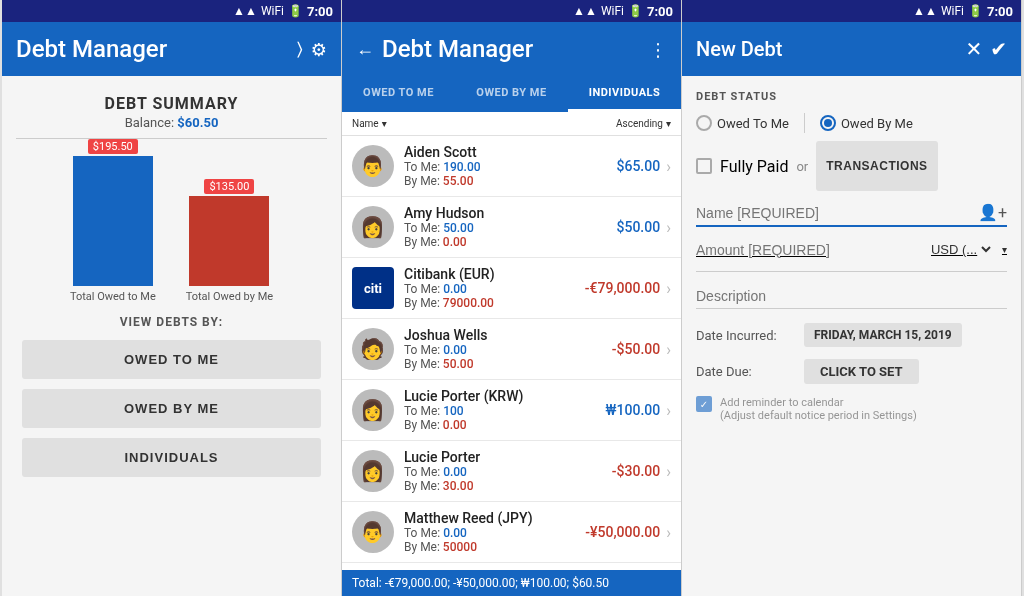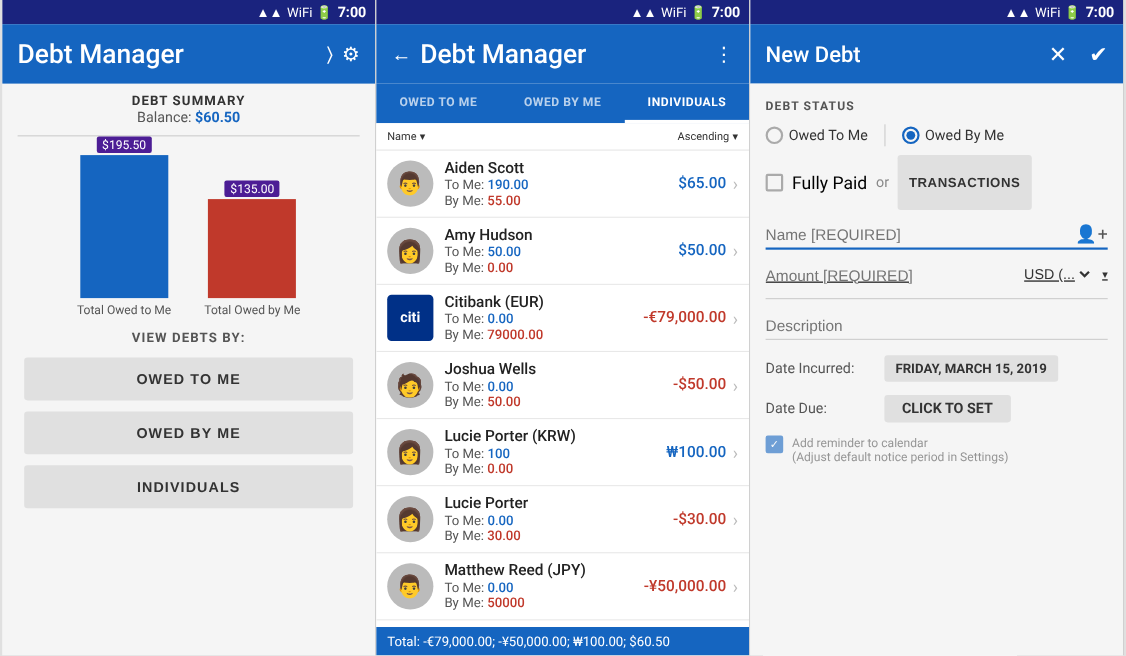--- a/index.html
+++ b/index.html
@@ -41,24 +41,25 @@
       align-items: center;
       padding: 10px 14px;
       height: 54px;
       gap: 8px;
     }
     .top-bar .title { font-size: 24px; font-weight: 500; flex: 1; }
     .top-bar-icon { color: white; font-size: 18px; cursor: pointer; }
     
     .debt-summary-title {
       text-align: center;
-      font-size: 12px;
+      font-size: 16px;
       font-weight: bold;
       letter-spacing: 1px;
       color: #333;
+      margin-top: 10px;
     }
     .debt-summary-balance {
       text-align: center;
       font-size: 13px;
       color: #555;
       margin: 2px 0 8px;
     }
     .balance-amount { color: #1565c0; font-weight: bold; }
     .divider { border: none; border-top: 1px solid #ccc; margin: 4px 14px; }
     .chart-area {
@@ -70,21 +71,21 @@
       height: 160px;
     }
     .bar-group {
       display: flex;
       flex-direction: column;
       align-items: center;
     }
     .bar-label-top {
       font-size: 11px;
       color: #fff;
-      background: #4c1d95;
+      background: #ef4444;
       padding: 1px 5px;
       border-radius: 2px;
       margin-bottom: 2px;
     }
     .bar {
       width: 80px;
     }
     .bar-blue { background: #1565c0; }
     .bar-red { background: #c0392b; }
     .bar-caption {
@@ -211,21 +212,21 @@
       text-align: left;
     }
     
     .new-debt-bar {
       background: #1565c0;
       color: white;
       display: flex;
       align-items: center;
       padding: 10px 14px;
       height: 54px;
-      gap: 20px;
+      gap: 8px;
     }
     .new-debt-title { font-size: 20px; font-weight: 500; flex: 1; }
     .new-debt-form {
       padding: 14px 14px;
       background: #f5f5f5;
       flex: 1;
       overflow-y: auto;
     }
     .section-label {
       font-size: 11px;

